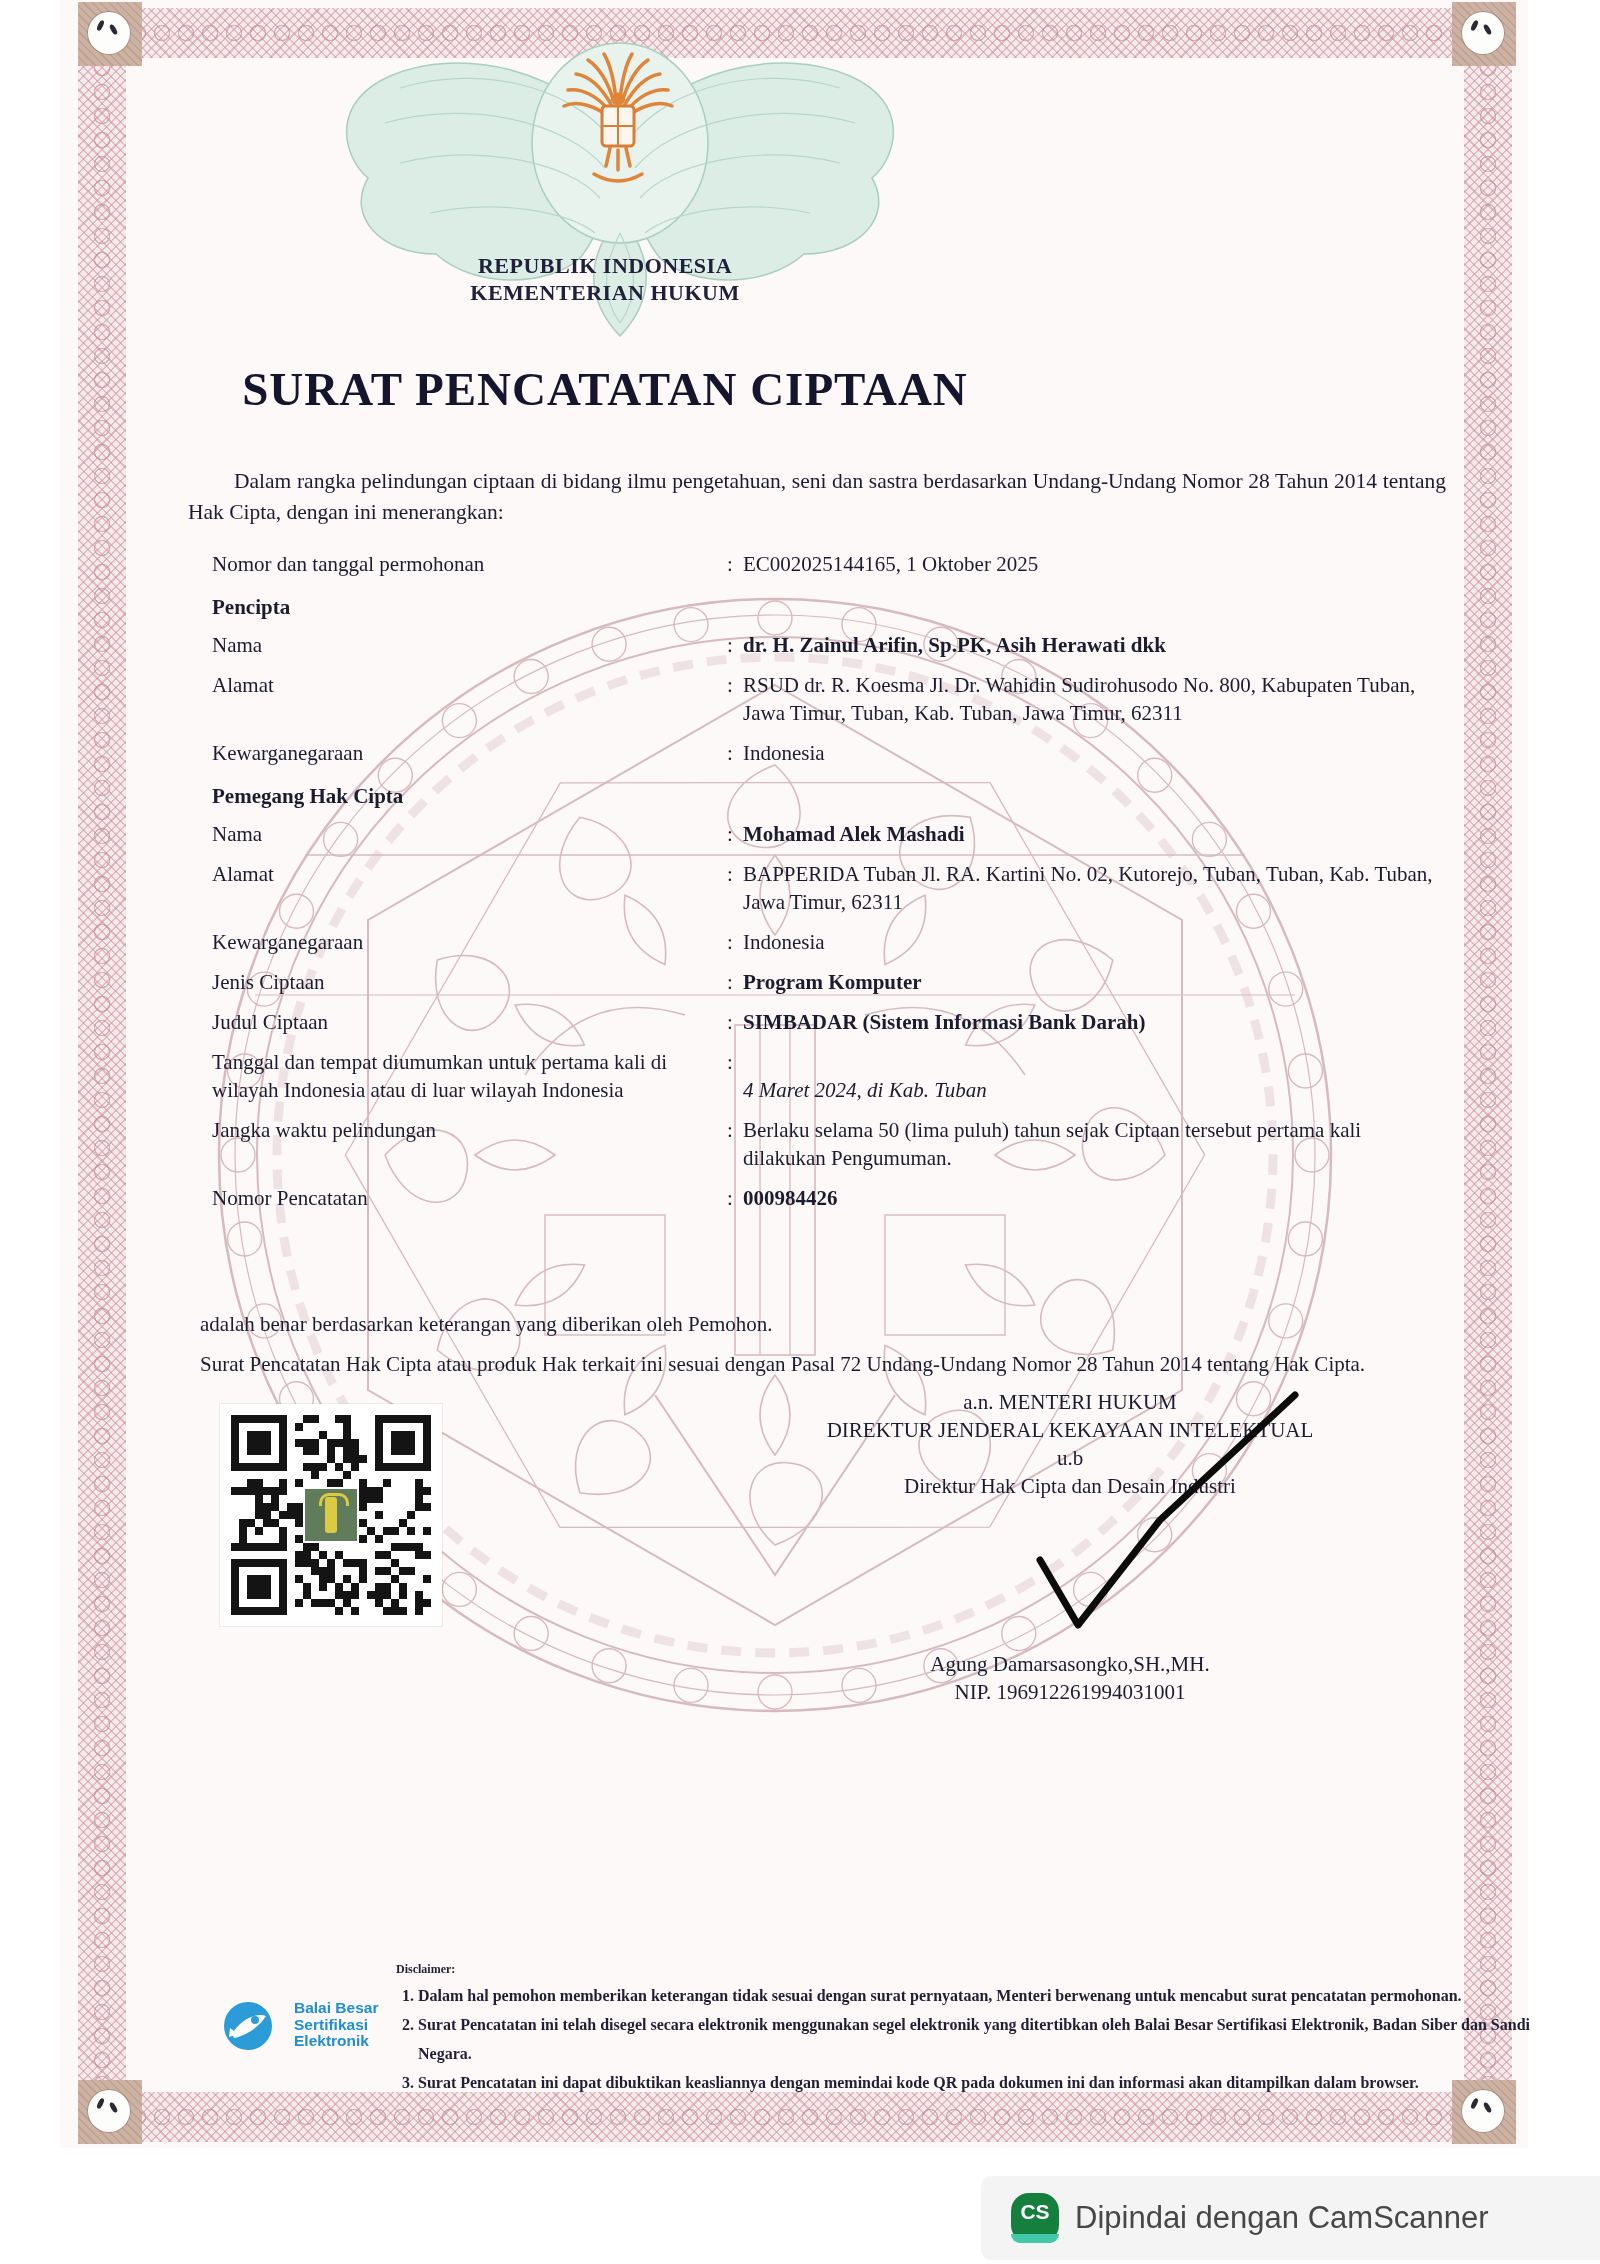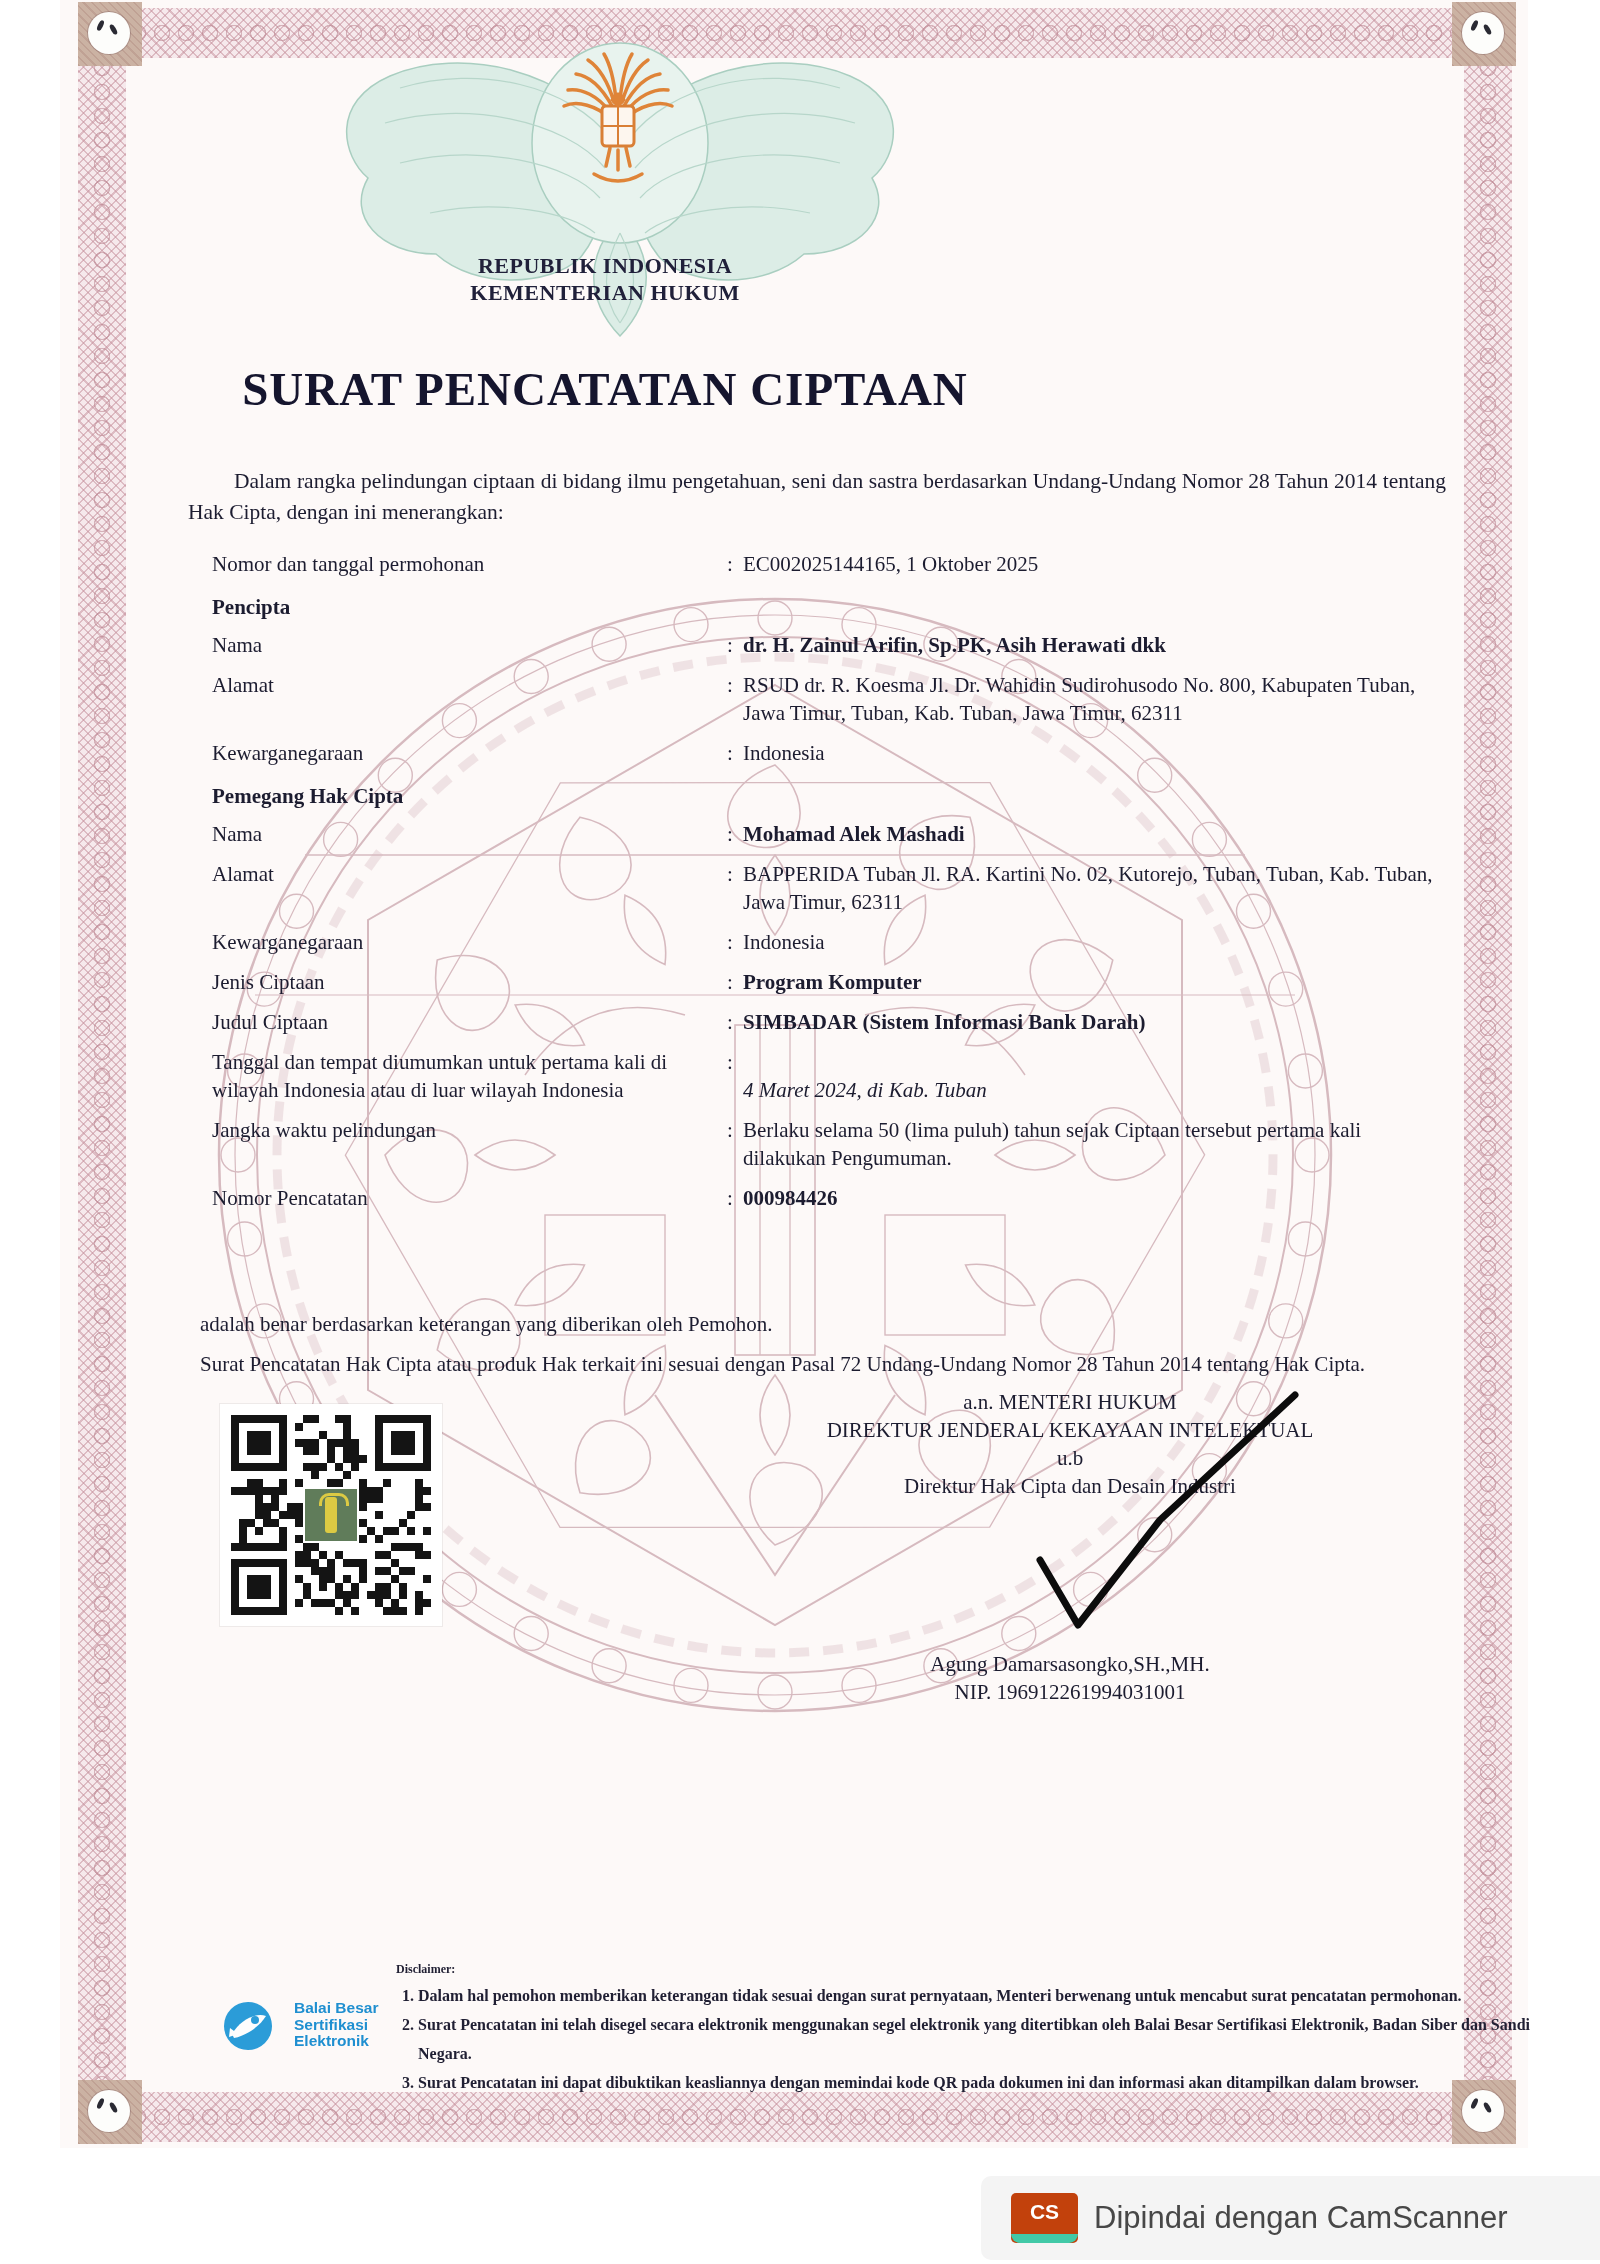--- a/index.html
+++ b/index.html
@@ -71,21 +71,21 @@
   .disclaimer{position:absolute;left:336px;top:1962px;width:1136px;color:#201f33;}
   .disclaimer .dtitle{font-weight:bold;font-size:12px;margin-bottom:4px;}
   .disclaimer ol{margin:0;padding-left:22px;font-weight:bold;font-size:16px;line-height:29px;}
   .balai{position:absolute;left:162px;top:2000px;width:170px;display:flex;gap:20px;align-items:flex-start;}
   .balai .btxt{color:#1f8fd0;font-family:"Liberation Sans",sans-serif;font-weight:bold;
        font-size:15.5px;line-height:16.5px;}
 
   .cs-bar{position:absolute;left:981px;top:2176px;width:619px;height:84px;background:#f4f4f4;
        border-radius:10px 0 0 10px;display:flex;align-items:center;gap:16px;padding-left:30px;box-sizing:border-box;
        font-family:"Liberation Sans",sans-serif;}
-  .cs-icon{position:relative;width:67px;height:50px;background:#c2410c;border-radius:5px;flex:0 0 auto;}
+  .cs-icon{position:relative;width:48px;height:50px;background:#15803d;border-radius:18px;flex:0 0 auto;}
   .cs-icon span{position:absolute;left:0;right:0;top:7px;text-align:center;color:#fff;font-weight:bold;font-size:21px;}
   .cs-icon i{position:absolute;left:0;right:0;bottom:0;height:9px;background:#42c9a7;border-radius:0 0 9px 9px;}
   .cs-text{color:#474747;font-size:31px;}
 </style>
 </head>
 <body>
 
 <div class="stage">
   <div class="page">
 

